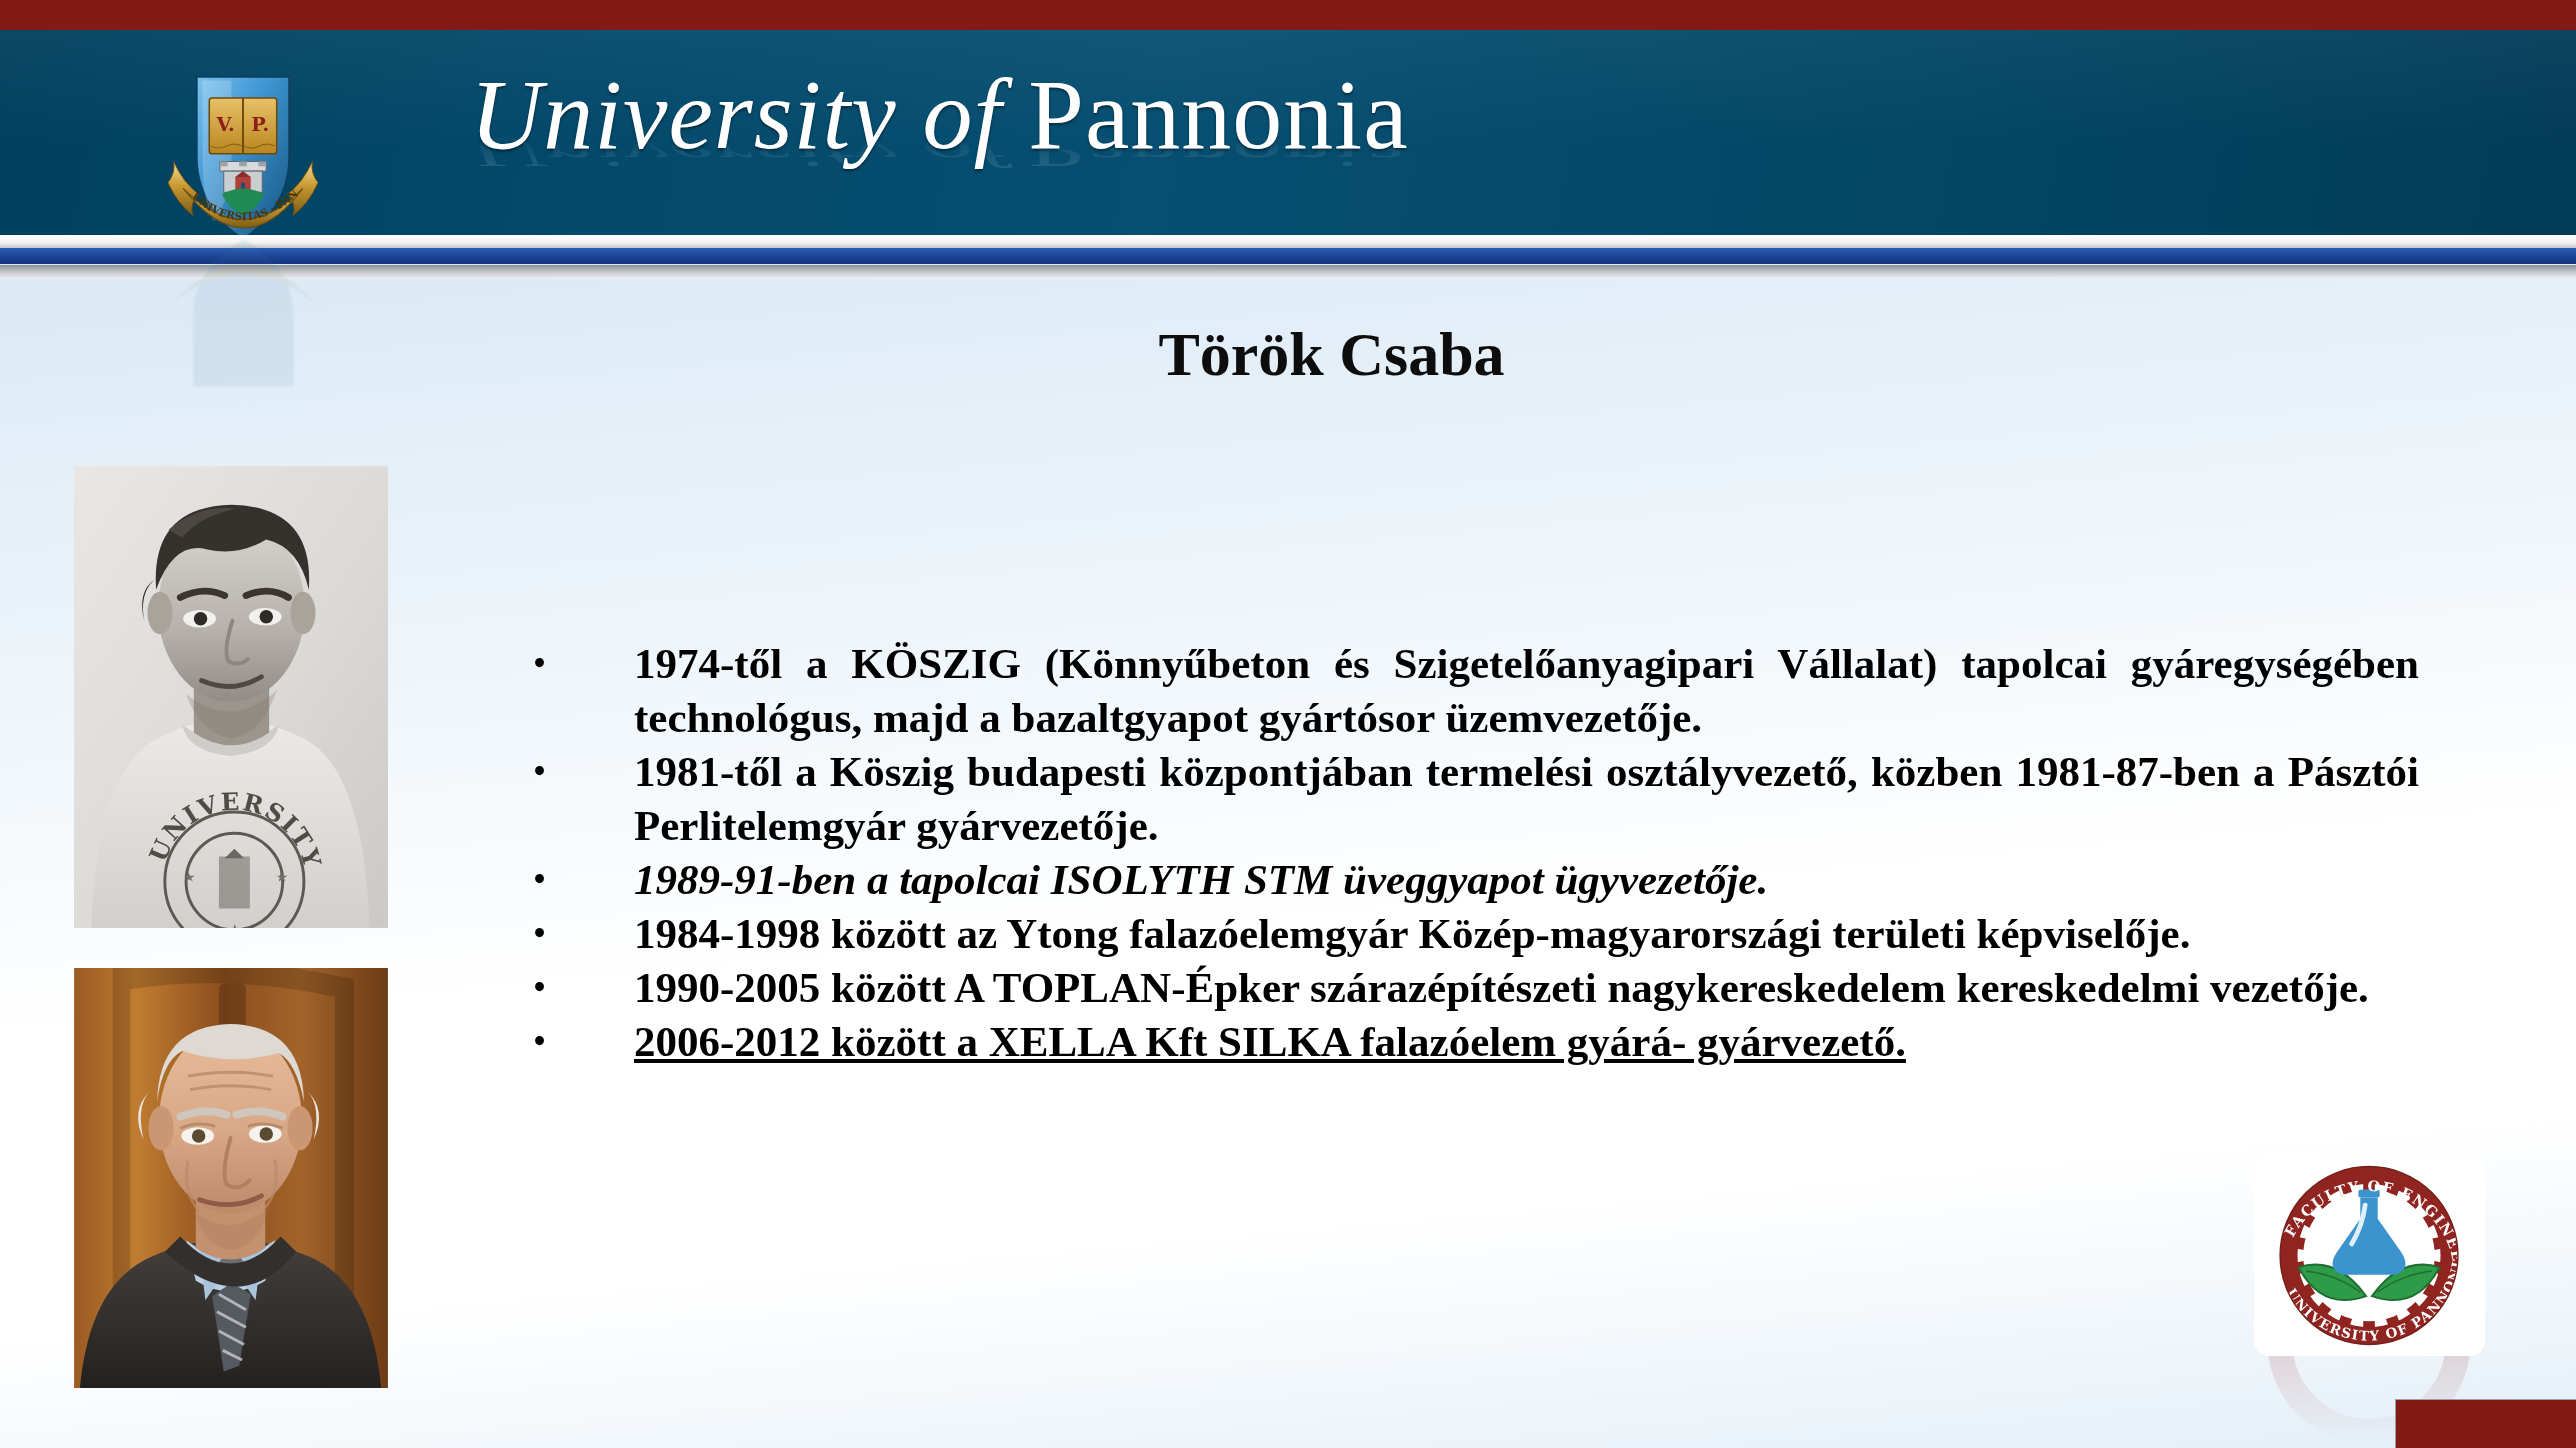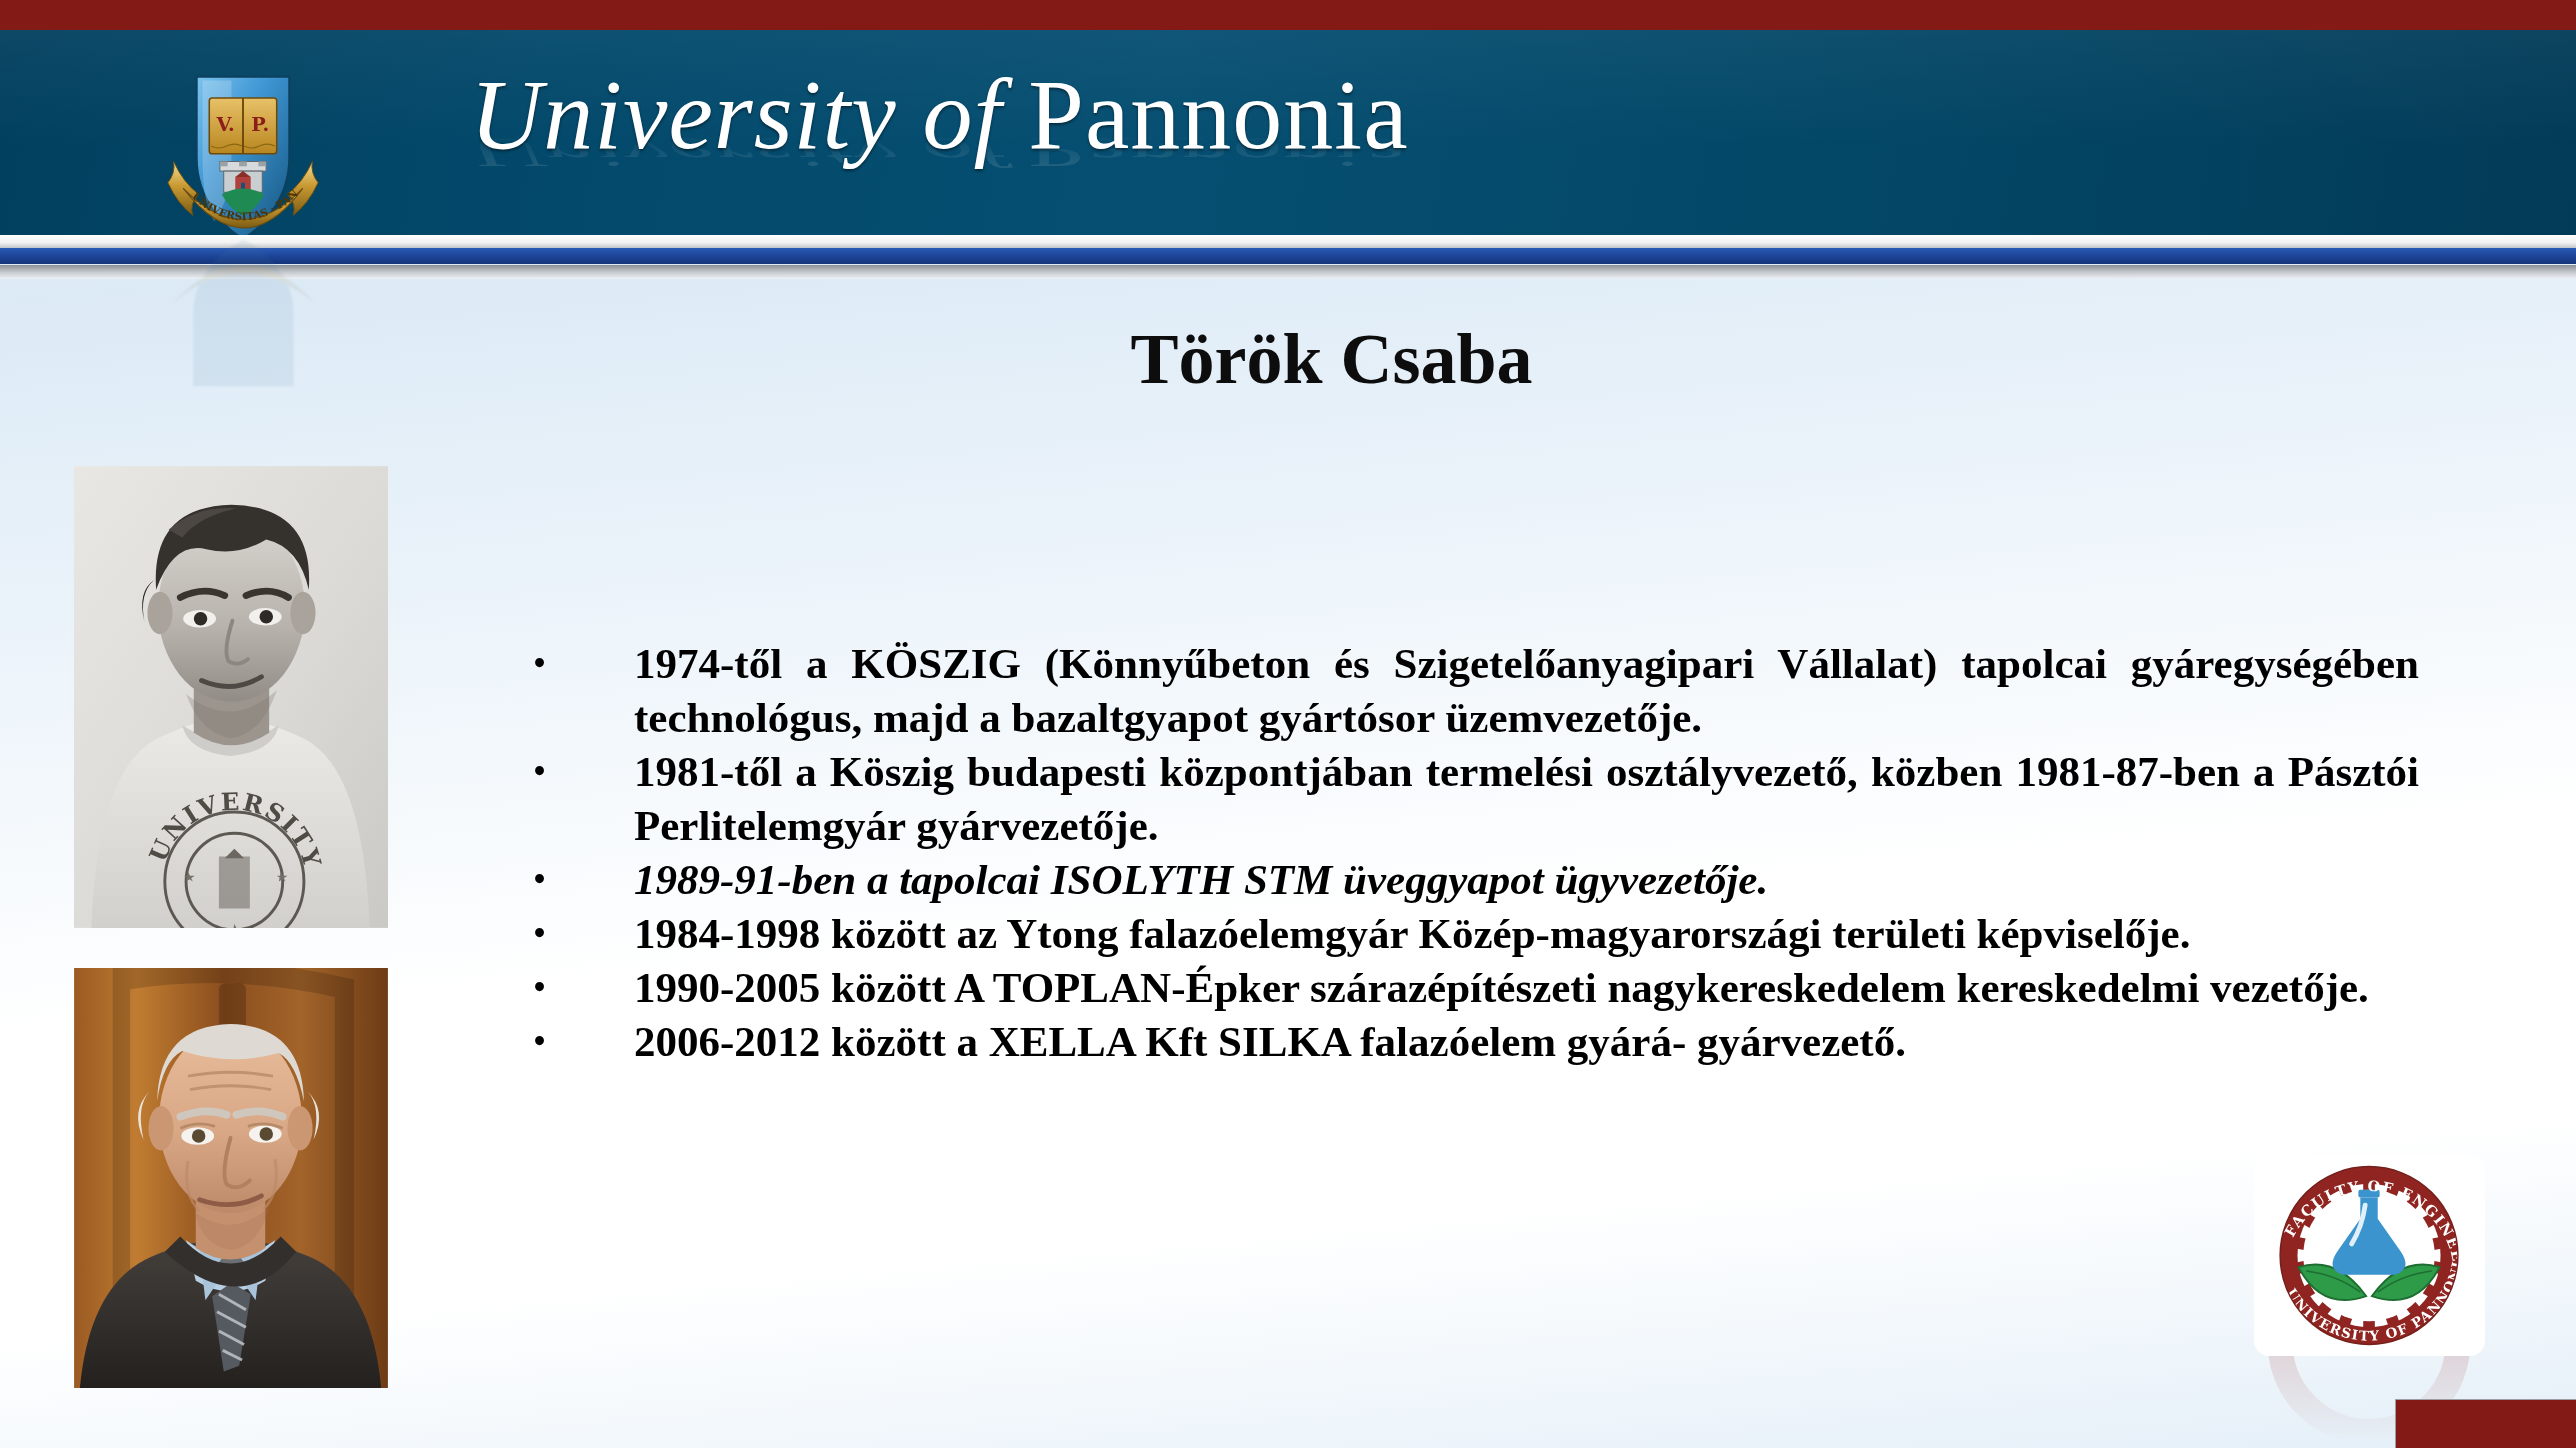--- a/index.html
+++ b/index.html
@@ -126,21 +126,21 @@
 
   
   .page-title {
     position: absolute;
     top: 322px;
     left: 0;
     width: 2576px;
     text-align: center;
     font-family: "Liberation Serif", serif;
     font-weight: bold;
-    font-size: 72px;
+    font-size: 62px;
     line-height: 1.05;
     color: #0d0d0d;
     letter-spacing: 0px;
     padding-left: 87px;
   }
 
   
   .photo {
     position: absolute;
     overflow: hidden;
@@ -494,21 +494,21 @@
       <span class="bullet-text" style="text-align: justify;">1984-1998 között az Ytong falazóelemgyár Közép-magyarországi területi képviselője.</span>
     </div>
 
     <div class="bullet-row">
       <span class="bullet-mark">•</span>
       <span class="bullet-text" style="text-align: justify;">1990-2005 között A TOPLAN-Épker szárazépítészeti nagykereskedelem kereskedelmi vezetője.</span>
     </div>
 
     <div class="bullet-row">
       <span class="bullet-mark">•</span>
-      <span class="bullet-text" style="text-align: justify;">2006-2012 között a XELLA Kft SILKA falazóelem gyárá- gyárvezető.</span>
+      <span class="bullet-text" style="text-align: justify; text-decoration: underline;">2006-2012 között a XELLA Kft SILKA falazóelem gyárá- gyárvezető.</span>
     </div>
 
   </div>
 
   <div class="faculty-logo-reflection" aria-hidden="true">
     <svg viewBox="0 0 239 208" xmlns="http://www.w3.org/2000/svg">
       <circle cx="119" cy="104" r="92" fill="none" stroke="#8f2420" stroke-width="26"></circle>
     </svg>
   </div>
 

